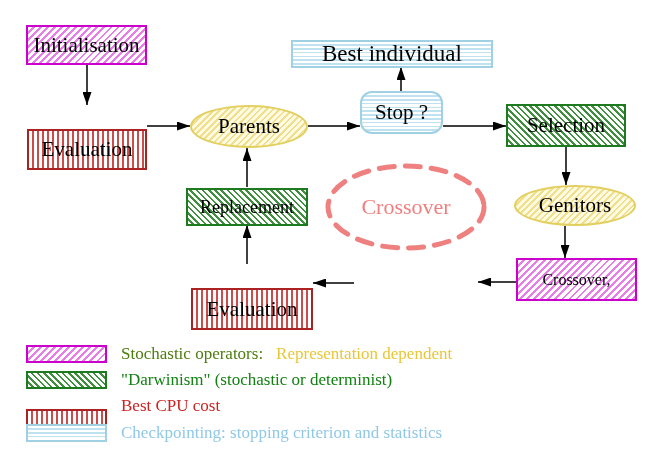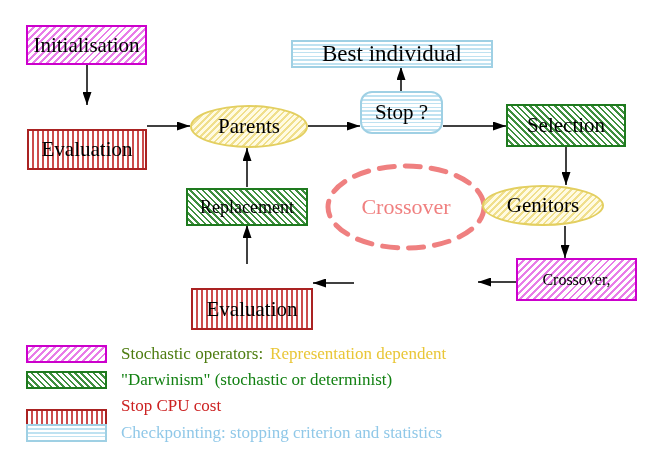--- a/index.html
+++ b/index.html
@@ -38,21 +38,21 @@
   .font-xs{font-size:16px;line-height:19px;}
   .font-l{font-size:23px;}
   .generation-label{
     position:absolute;left:325px;top:163px;width:162px;height:87px;
     display:flex;align-items:center;justify-content:center;
     color:#f08080;font-size:22px;
   }
   .legend-row{position:absolute;left:26px;display:flex;align-items:center;height:18px;}
   .swatch{width:77px;height:14px;box-sizing:content-box;margin-right:14px;flex:0 0 auto;}
   .legend-text{font-size:17px;white-space:nowrap;}
-  .legend-text span + span{margin-left:7px;}
+  .legend-text span + span{margin-left:13px;}
   .lt-magenta{color:#4d7c0f;}
   .lt-gold{color:#e9c636;}
   .lt-green{color:#128012;}
   .lt-red{color:#cc2222;}
   .lt-cyan{color:#90c8e8;}
 </style>
 </head>
 <body>
 
 <div class="canvas">
@@ -94,21 +94,21 @@
   </div>
 
   <div class="node lines-cyan rounded" style="left:360px;top:91px;width:83px;height:43px;">
     <span>Stop ?</span>
   </div>
 
   <div class="node hatch-green" style="left:506px;top:104px;width:120px;height:43px;">
     <span>Selection</span>
   </div>
 
-  <div class="node ellipse-yellow" style="left:482px;top:185px;width:122px;height:41px;">
+  <div class="node ellipse-yellow" style="left:514px;top:185px;width:122px;height:41px;">
     <span>Genitors</span>
   </div>
 
   <div class="node hatch-magenta font-xs" style="left:516px;top:258px;width:121px;height:43px;flex-direction:column;">
     <span>Crossover,</span>
   </div>
 
 
   <div class="node lines-red" style="left:191px;top:264px;width:122px;height:42px;">
     <span>Evaluation</span>
@@ -130,21 +130,21 @@
   <div class="legend-row" style="top:371px;">
     <div class="swatch hatch-green"></div>
     <div class="legend-text">
       <span class="lt-green">"Darwinism" (stochastic or determinist)</span>
     </div>
   </div>
 
   <div class="legend-row" style="top:397px;">
     <div class="swatch lines-red"></div>
     <div class="legend-text">
-      <span class="lt-red">Stop CPU cost</span>
+      <span class="lt-red">Best CPU cost</span>
     </div>
   </div>
 
   <div class="legend-row" style="top:424px;">
     <div class="swatch lines-cyan"></div>
     <div class="legend-text">
       <span class="lt-cyan">Checkpointing: stopping criterion and statistics</span>
     </div>
   </div>
 

